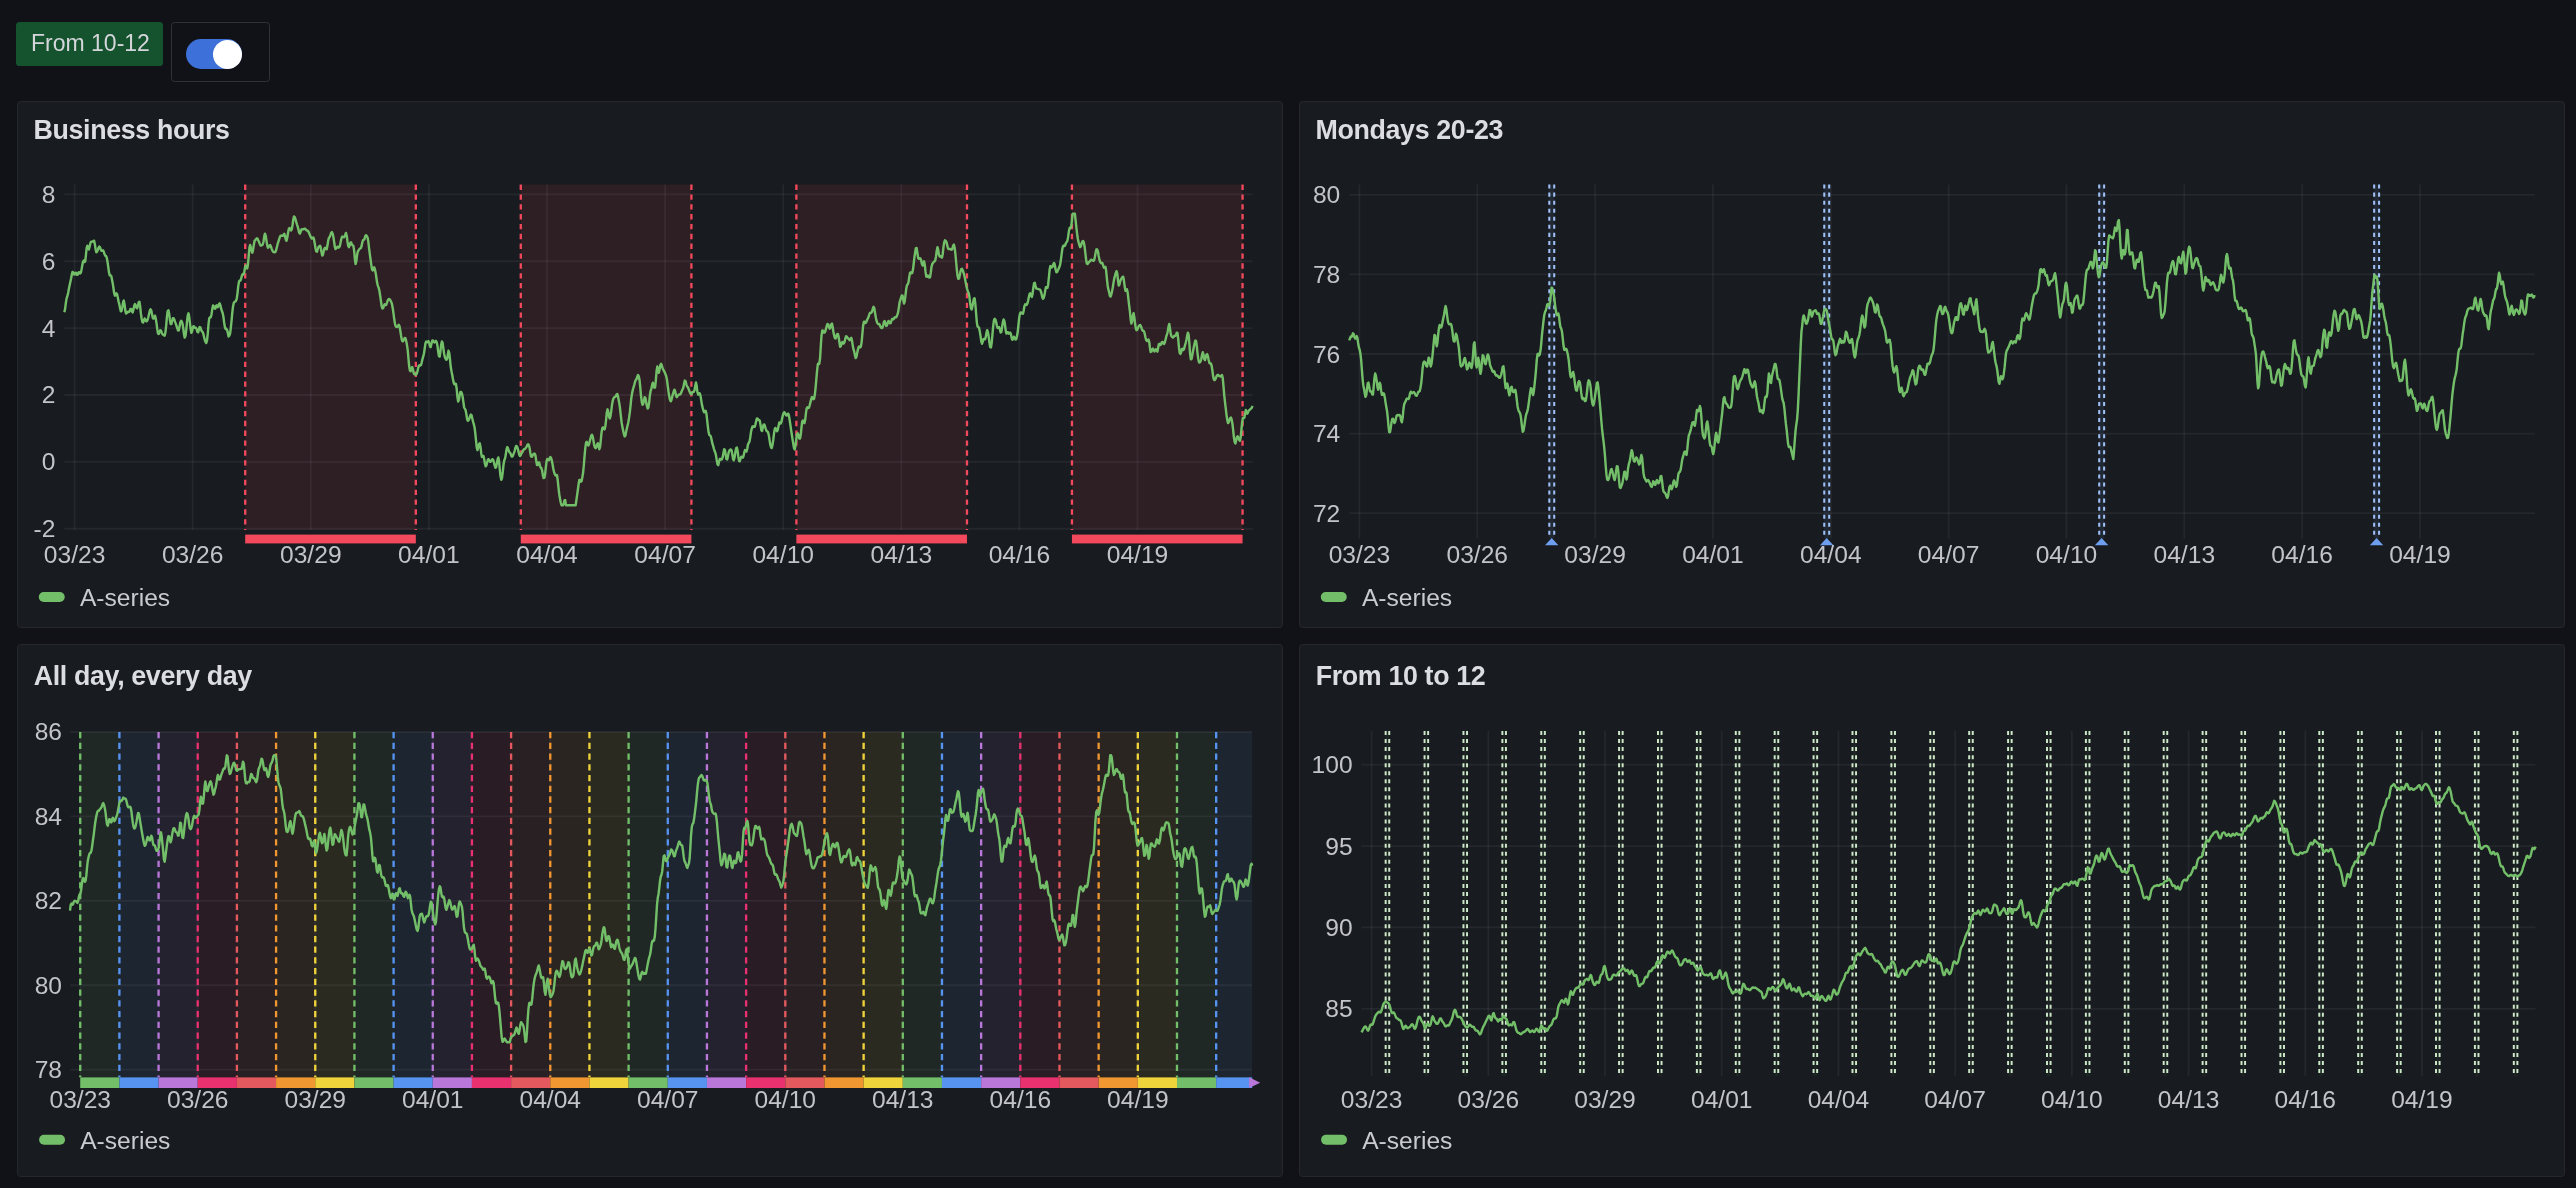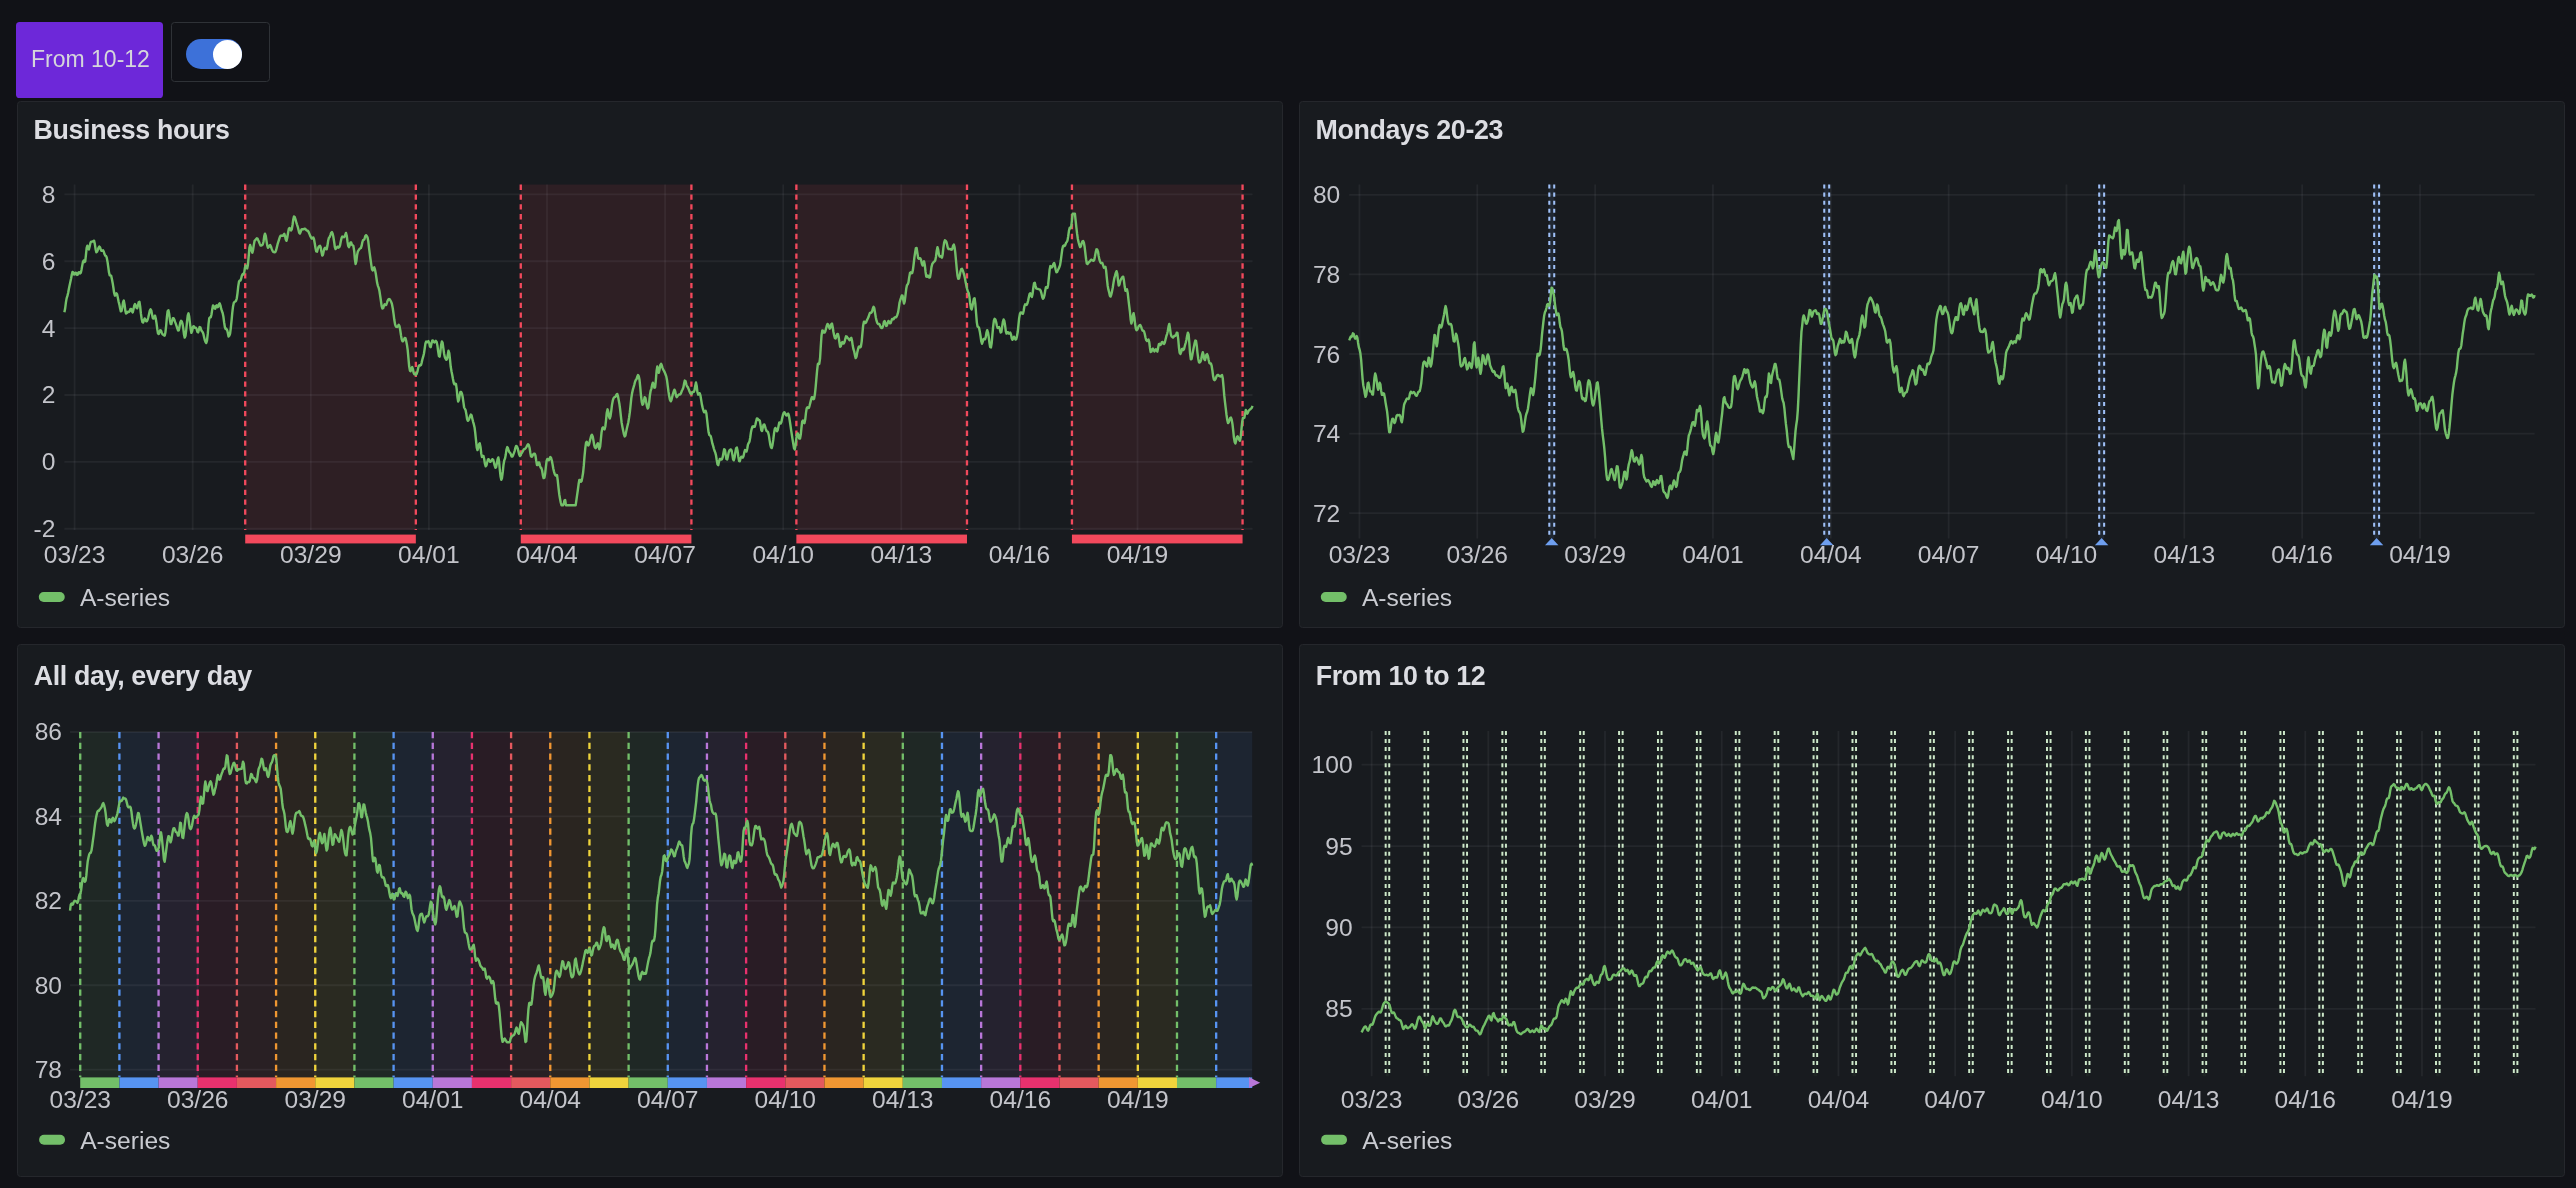--- a/index.html
+++ b/index.html
@@ -1,16 +1,16 @@
 <!DOCTYPE html>
 <html style="font-size:14.3px"><head><meta charset="utf-8"><style>
 html,body{margin:0;padding:0;background:#111217;width:2576px;height:1189px;overflow:hidden;font-family:"Liberation Sans",sans-serif;filter:saturate(1);}
 .panel{position:absolute;background:#181b1f;border:1.8px solid #25272c;border-radius:3.6px;box-sizing:border-box;}
 </style></head><body>
-<div style="position:absolute;left:16px;top:21.5px;width:147px;height:76px;background:#6d28d9;border-radius:3.6px;display:flex;align-items:center;padding-left:15px;box-sizing:border-box">
+<div style="position:absolute;left:16px;top:21.5px;width:147px;height:44px;background:#14532d;border-radius:3.6px;display:flex;align-items:center;padding-left:15px;box-sizing:border-box">
     <span style="font-size:23px;color:#d5d6db">From 10-12</span>
   </div>
 <div style="position:absolute;left:171px;top:22.4px;width:99px;height:60px;border:1.8px solid #2f3237;border-radius:3.6px;box-sizing:border-box"></div>
 <div style="position:absolute;left:186px;top:39px;width:56px;height:30px;background:#3d71d9;border-radius:15px"></div>
 <div style="position:absolute;left:213px;top:40px;width:29px;height:29px;background:#ffffff;border-radius:50%"></div>
 
 <div class="panel" style="left:17px;top:101px;width:1266px;height:527px">
     <svg width="1266" height="527" viewBox="0 0 1414 589" style="position:absolute;left:-1.8px;top:-1.8px">
       <rect x="255.7" y="94.5" width="190.7" height="386.0" fill="rgba(242,73,92,0.10)"></rect>
       <rect x="563.7" y="94.5" width="190.7" height="386.0" fill="rgba(242,73,92,0.10)"></rect>

